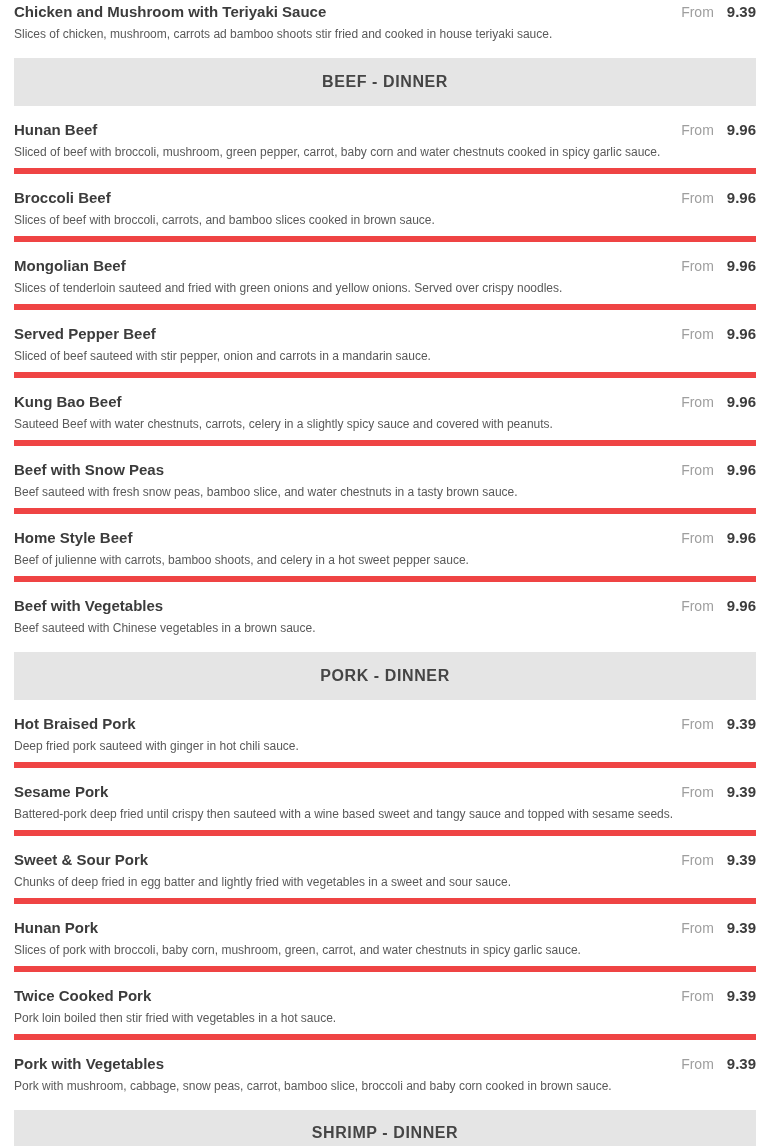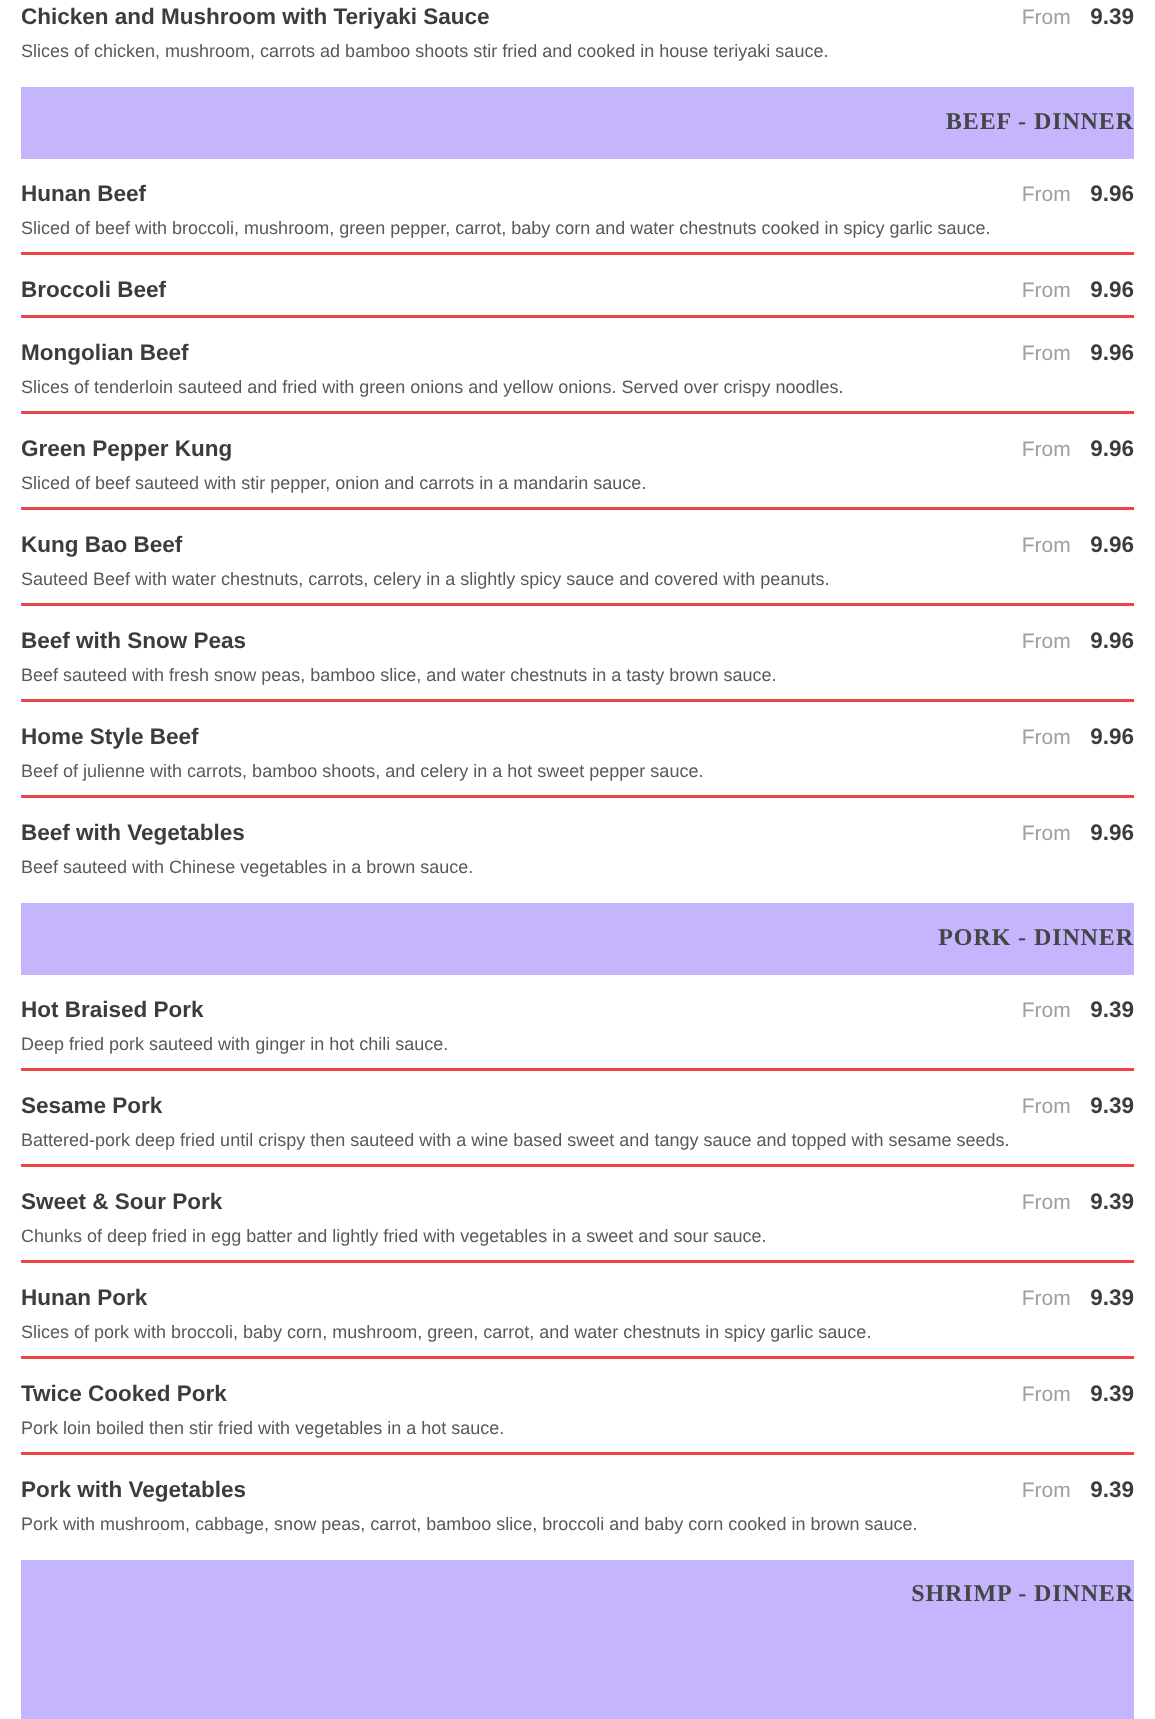--- a/index.html
+++ b/index.html
@@ -20,40 +20,39 @@
   }
   .section { flex: 0 0 auto; }
   .section:last-child {
     flex: 1 1 auto;
     display: flex;
     flex-direction: column;
     min-height: 0;
   }
   .section:last-child .section-header { flex: 1 1 auto; }
   .section-header {
-    background: #c4b5fd;
+    background: #e5e5e5;
     min-height: 48px;
     display: flex;
     align-items: center;
-    justify-content: flex-end;
+    justify-content: center;
     margin-top: 8px;
-    font-family: Liberation Serif, serif;
   }
   .section:last-child .section-header { align-items: flex-start; padding-top: 14px; }
   .section-title {
     margin: 0;
     font-size: 16px;
     font-weight: 700;
     color: #454545;
     letter-spacing: 0.6px;
     text-transform: uppercase;
   }
   .menu-item {
     padding: 15px 0 7px;
-    border-bottom: 2px solid #ef4444;
+    border-bottom: 6px solid #ef4444;
     cursor: pointer;
   }
   .section-items .menu-item:last-child { border-bottom: none; }
   .section:first-child .menu-item:first-child { padding-top: 3px; }
   .item-head {
     display: flex;
     justify-content: space-between;
     align-items: baseline;
     gap: 0;
   }
@@ -108,35 +107,36 @@
     <p class="item-desc">Sliced of beef with broccoli, mushroom, green pepper, carrot, baby corn and water chestnuts cooked in spicy garlic sauce.</p>
   </article>
 
   <article class="menu-item">
     <div class="item-head">
       <h3 class="item-name">Broccoli Beef</h3>
       <div class="item-price">
         <span class="from">From</span><span class="price">9.96</span>
       </div>
     </div>
+    <p class="item-desc">Slices of beef with broccoli, carrots, and bamboo slices cooked in brown sauce.</p>
   </article>
 
   <article class="menu-item">
     <div class="item-head">
       <h3 class="item-name">Mongolian Beef</h3>
       <div class="item-price">
         <span class="from">From</span><span class="price">9.96</span>
       </div>
     </div>
     <p class="item-desc">Slices of tenderloin sauteed and fried with green onions and yellow onions. Served over crispy noodles.</p>
   </article>
 
   <article class="menu-item">
     <div class="item-head">
-      <h3 class="item-name">Green Pepper Kung</h3>
+      <h3 class="item-name">Served Pepper Beef</h3>
       <div class="item-price">
         <span class="from">From</span><span class="price">9.96</span>
       </div>
     </div>
     <p class="item-desc">Sliced of beef sauteed with stir pepper, onion and carrots in a mandarin sauce.</p>
   </article>
 
   <article class="menu-item">
     <div class="item-head">
       <h3 class="item-name">Kung Bao Beef</h3>

